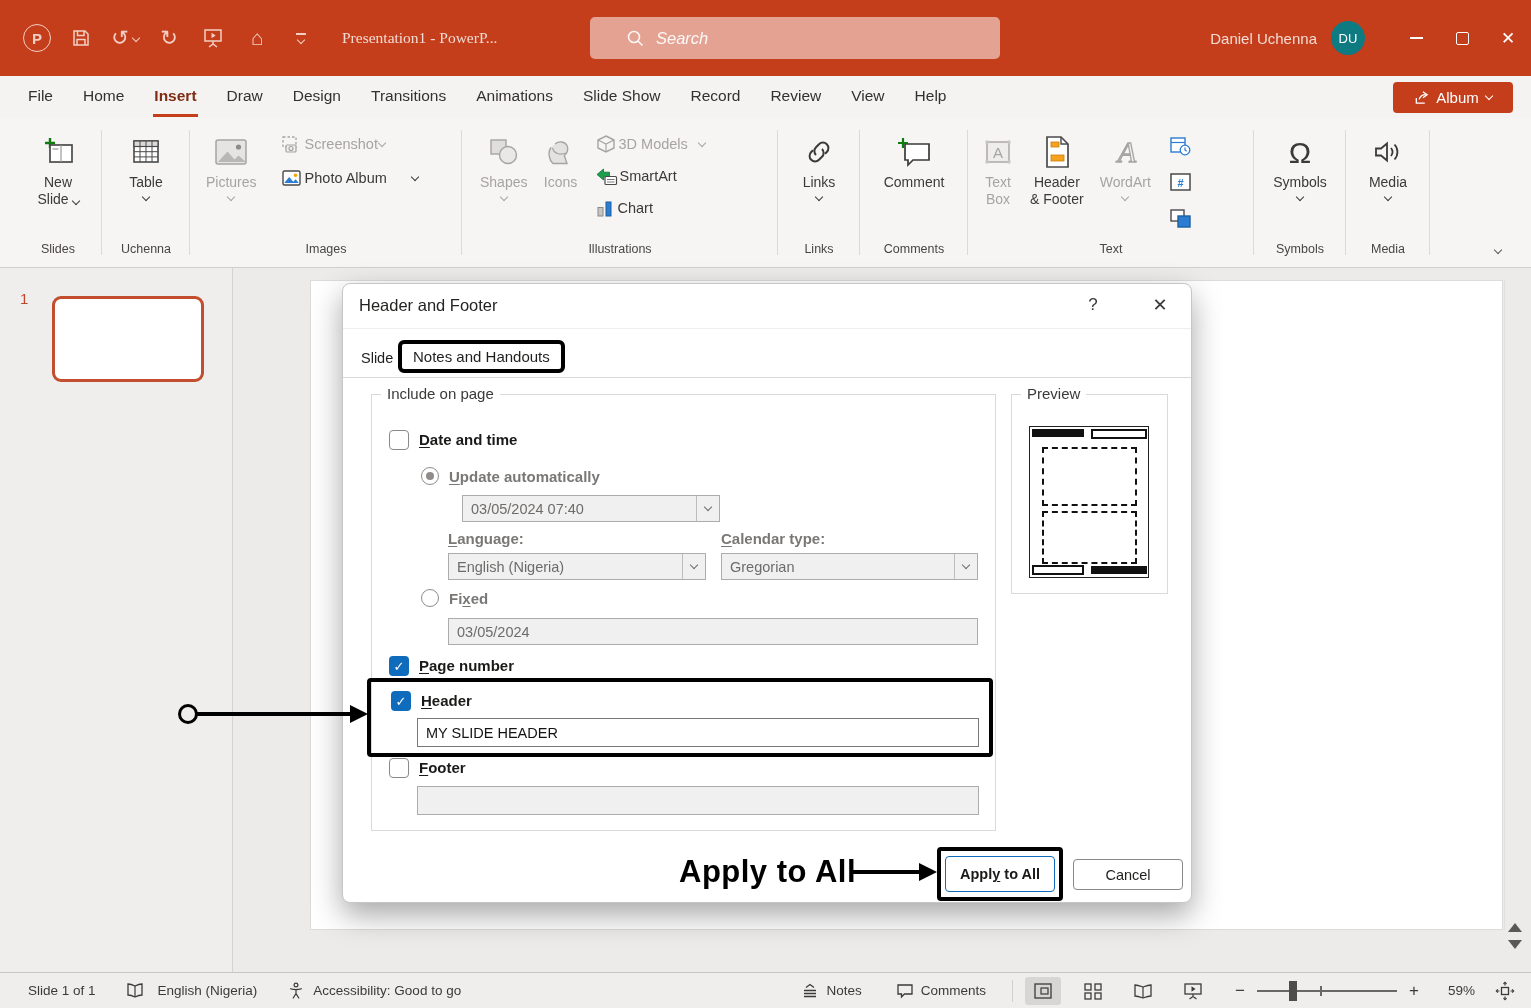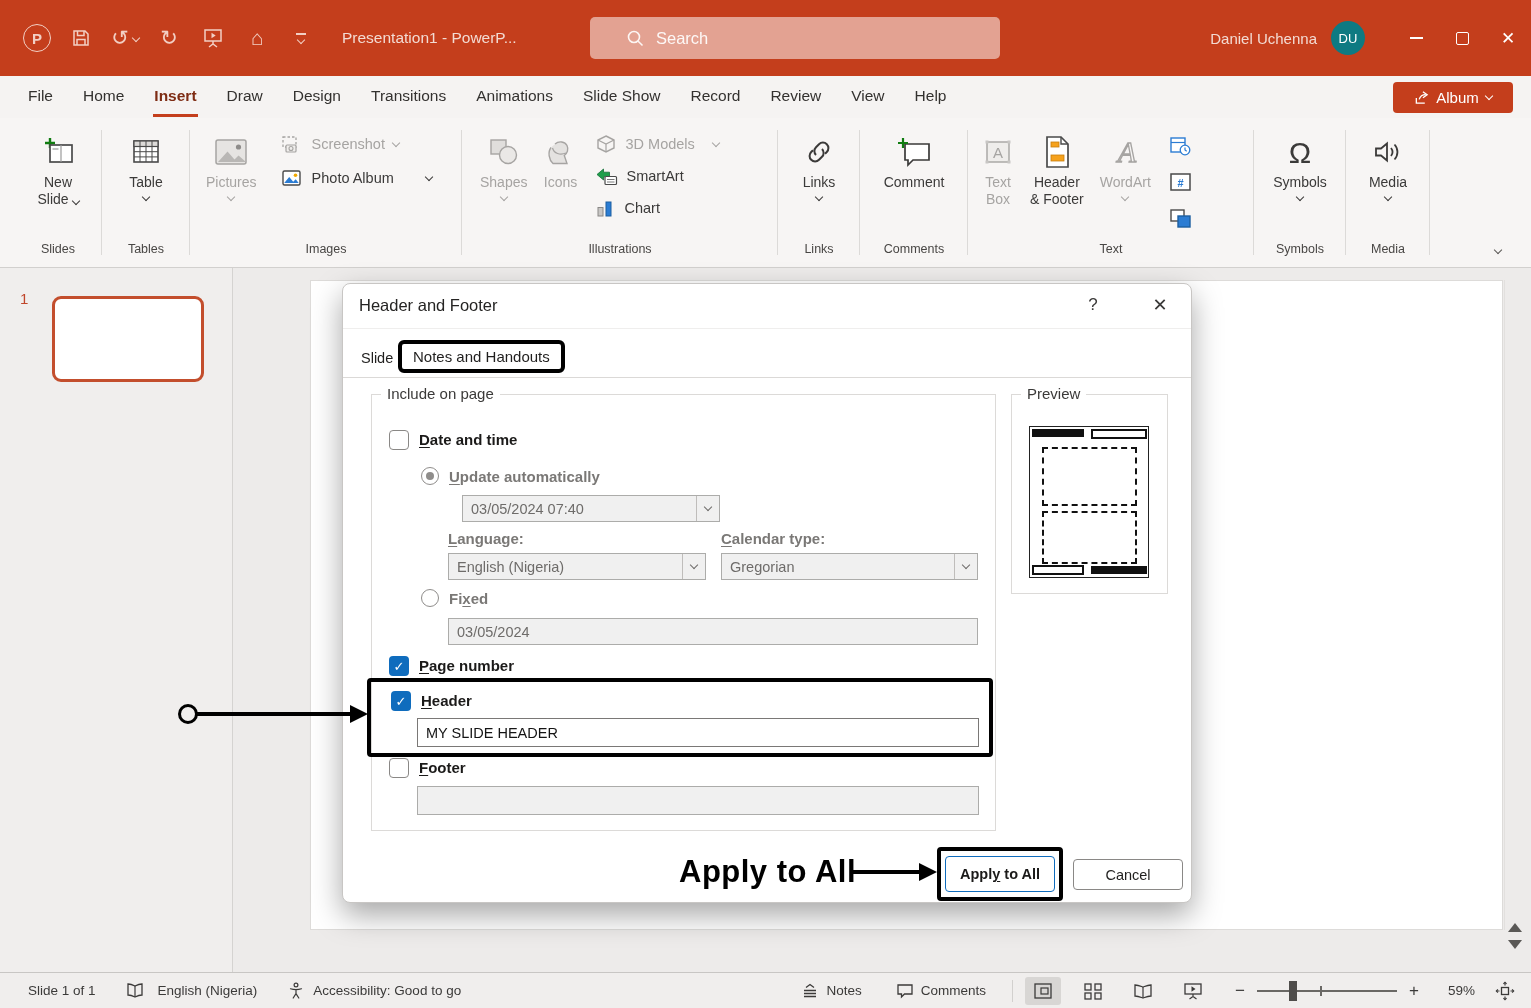--- a/index.html
+++ b/index.html
@@ -12,24 +12,24 @@
               display:flex; align-items:center; color:#F4D9D0; }
   .tb-icons { display:flex; align-items:center; gap:6px; padding-left:18px; }
   .tbtn { width:38px; height:38px; display:flex; align-items:center; justify-content:center;
           color:#F2CFC4; font-size:21px; }
   .pplogo { width:28px; height:28px; border:1.8px solid #F2CFC4; border-radius:50%;
             display:flex; align-items:center; justify-content:center; font-size:15px; font-weight:bold; }
   .mini-chev { width:6px; height:6px; border-right:1.6px solid #F2CFC4; border-bottom:1.6px solid #F2CFC4;
                transform:rotate(45deg); display:inline-block; }
   .qat-chev { display:flex; flex-direction:column; align-items:center; gap:2px; }
   .qat-chev .bar { width:10px; height:1.6px; background:#F2CFC4; }
-  .tb-title { margin-left:22px; font-size:15.5px; color:#F3DBD3; white-space:nowrap; }
+  .tb-title { margin-left:22px; font-size:15.5px; color:#F3DBD3; white-space:nowrap;font-family:Liberation Serif, serif; }
   .searchbox { position:absolute; left:590px; top:17px; width:410px; height:42px;
                background:rgba(255,255,255,0.52); border-radius:5px; display:flex; align-items:center;
-               padding-left:36px; gap:12px; color:rgba(255,255,255,0.92); font-size:16.5px; }
+               padding-left:36px; gap:12px; color:rgba(255,255,255,0.92); font-size:16.5px;font-style:italic; }
   .tb-right { position:absolute; right:0; top:0; height:76px; display:flex; align-items:center; }
   .username { font-size:15px; color:#F3DBD3; margin-right:14px; }
   .avatar { width:34px; height:34px; border-radius:50%; background:#0E7A82; color:#fff;
             display:flex; align-items:center; justify-content:center; font-size:13px; margin-right:28px; }
   .winbtn { width:46px; height:76px; display:flex; align-items:center; justify-content:center; color:#fff; }
   .min-glyph { width:13px; height:1.6px; background:#fff; }
   .max-glyph { width:13px; height:13px; border:1.5px solid #fff; border-radius:2px; }
   .close-glyph { font-size:17px; color:#fff; }
 
   
@@ -51,21 +51,21 @@
   .rg-content { flex:1; display:flex; align-items:flex-start; padding-top:10px; justify-content:center; }
   .rg-label { height:28px; text-align:center; font-size:12.5px; color:#484644; line-height:20px; }
   .bigbtn { display:flex; flex-direction:column; align-items:center; padding:2px 4px;
             color:#3B3A39; font-size:14px; line-height:17px; }
   .bigbtn .bicon { height:44px; display:flex; align-items:center; }
   .bigbtn .bl { text-align:center; white-space:nowrap; }
   .chev { display:inline-block; width:6px; height:6px; border-right:1.6px solid currentColor;
           border-bottom:1.6px solid currentColor; transform:rotate(45deg); }
   .chev.below { margin-top:3px; }
   .smallcol { display:flex; flex-direction:column; justify-content:flex-start; gap:6px; padding-top:2px; }
-  .smallbtn { display:flex; align-items:center; gap:8px; height:28px; font-size:14.5px;
+  .smallbtn { display:flex; align-items:center; gap:1px; height:28px; font-size:14.5px;
               color:#3B3A39; padding:0 6px; white-space:nowrap;text-align:right; }
   .disabled, .disabled * { color:#A6A4A2 !important; }
   .ribbon-collapse { position:absolute; right:30px; bottom:14px; color:#5A5856; }
 
   
   .content { position:absolute; top:268px; left:0; right:0; bottom:36px; background:#EDEBEA; }
   .thumb-panel { position:absolute; left:0; top:0; width:233px; height:100%; background:#F0EEED;
                  border-right:1px solid #D5D3D1; }
   .slide-num { position:absolute; left:20px; top:22px; color:#C0462B; font-size:15px; }
   .thumb { position:absolute; left:52px; top:28px; width:152px; height:86px; background:#fff;
@@ -284,21 +284,21 @@
             <svg width="32" height="30" viewBox="0 0 32 30">
                 <rect x="4" y="4" width="24" height="21" fill="#fff" stroke="#4a4a4a" stroke-width="1.6"></rect>
                 <rect x="4" y="4" width="24" height="5.5" fill="#DCDAD8" stroke="#4a4a4a" stroke-width="1.2"></rect>
                 <path d="M4 9.5h24M4 14.7h24M4 19.9h24M10 4v21M16 4v21M22 4v21" stroke="#4a4a4a" stroke-width="1"></path>
               </svg>
           </span>
           <span class="bl">Table</span>
           <span class="chev below"></span>
         </div>
       </div>
-      <div class="rg-label">Tables</div>
+      <div class="rg-label">Uchenna</div>
     </div>
 
     <div class="rgroup" style="width:272px">
       <div class="rg-content" style="justify-content:flex-start; padding-left:12px; gap:14px">
         <div class="bigbtn disabled">
           <span class="bicon">
             <svg width="34" height="28" viewBox="0 0 34 28">
                 <rect x="2" y="2" width="30" height="24" rx="2" fill="#E6E4E2" stroke="#A6A4A2" stroke-width="1.5"></rect>
                 <circle cx="24.5" cy="9" r="2.6" fill="#8E8C8A"></circle>
                 <path d="M4 24l9.5-10.5 7 8 4-4L32 24z" fill="#B9B7B5"></path>

